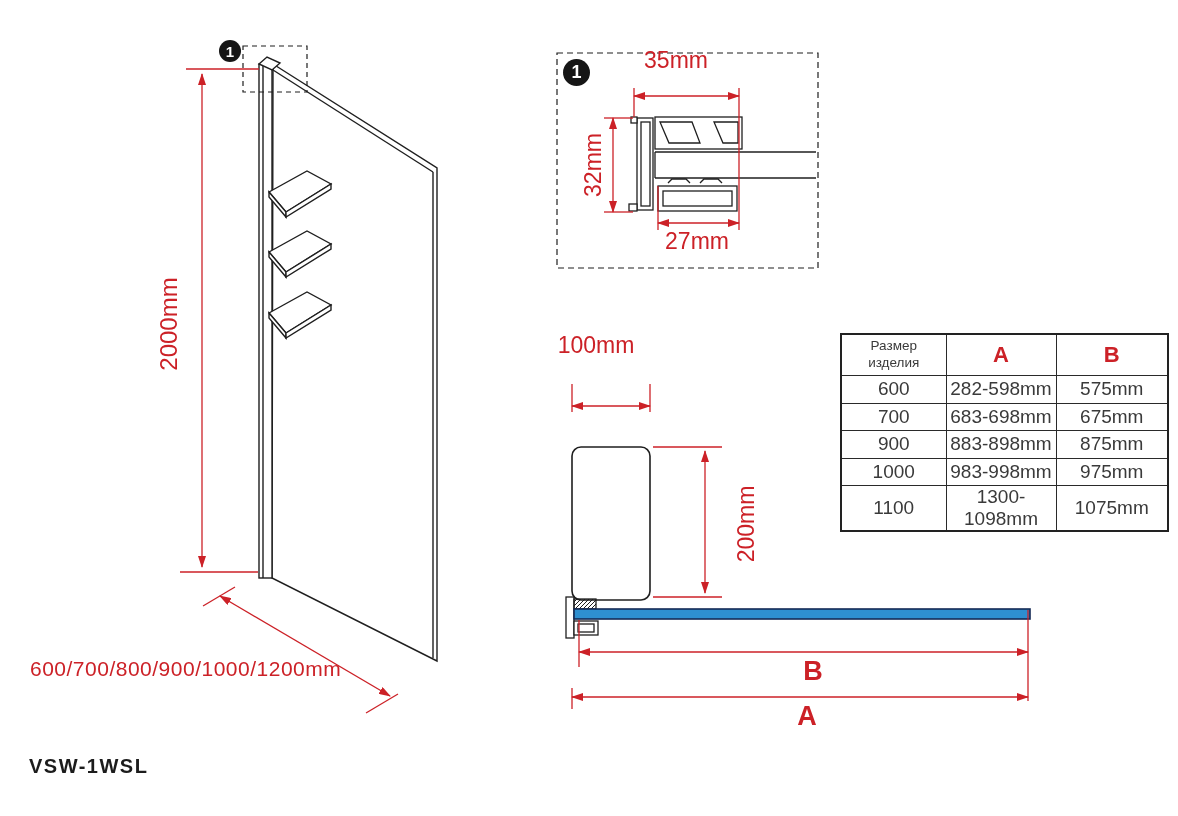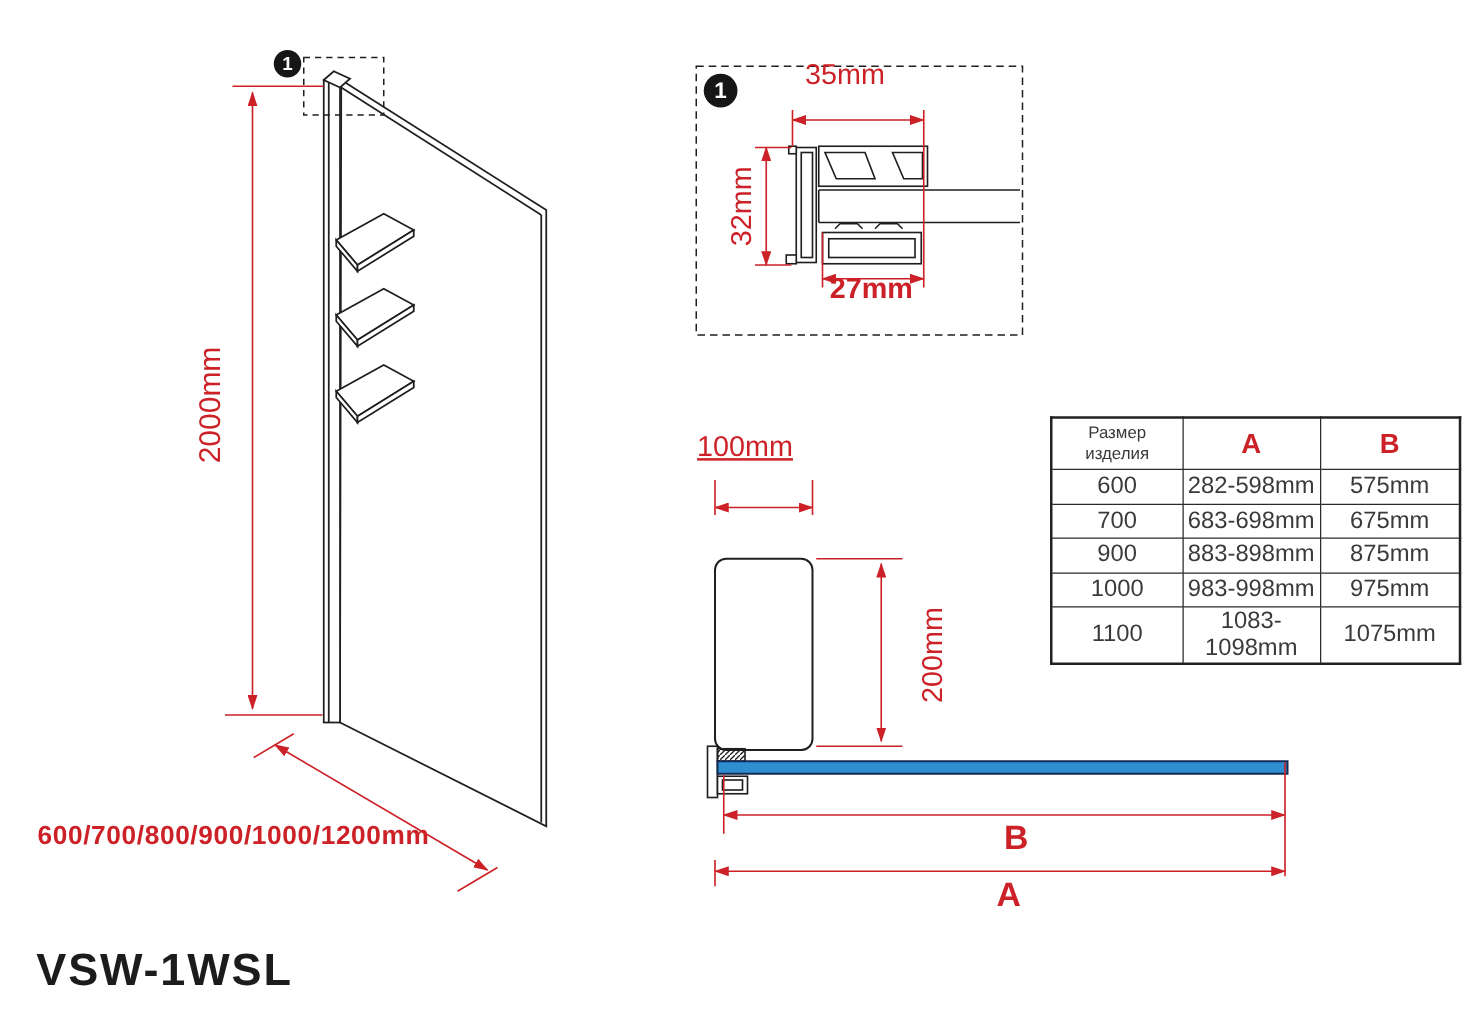--- a/index.html
+++ b/index.html
@@ -10,21 +10,21 @@
   .lbl{position:absolute;color:#cc2127;white-space:nowrap;line-height:1;}
   .lbl.center{transform:translate(-50%,-50%);}
   .lbl.rot{transform:translate(-50%,-50%) rotate(-90deg);}
   .dim-md{font-size:23px;}
   .dim-sm{font-size:21px;letter-spacing:.5px;}
   .dim-ab{font-size:27px;font-weight:bold;}
   .callout{position:absolute;background:#161616;color:#fff;border-radius:50%;
            display:flex;align-items:center;justify-content:center;font-weight:bold;}
   .callout.small{width:22px;height:22px;font-size:15px;}
   .callout.big{width:27px;height:27px;font-size:18px;}
-  .model{position:absolute;left:29px;top:755px;font-size:36px;font-weight:bold;
+  .model{position:absolute;left:29px;top:755px;font-size:20px;font-weight:bold;
          color:#1c1c1c;letter-spacing:1.5px;}
   .size-table{position:absolute;left:825px;top:333px;width:327px;padding-left:15px;}
   .size-table table{border-collapse:collapse;table-layout:fixed;width:327px;
                     border:2px solid #222;}
   .size-table th,.size-table td{border:1px solid #2a2a2a;text-align:center;
                     vertical-align:middle;padding:0;color:#3a3a3a;}
   .size-table thead th{height:40px;font-size:13.5px;font-weight:normal;color:#3a3a3a;}
   .size-table thead th.ab{font-size:22px;font-weight:bold;color:#cc2127;}
   .size-table tbody td{height:26.5px;font-size:19px;}
   .size-table .hdr-line{line-height:1.25;}
@@ -140,27 +140,27 @@
 
     <line x1="572" y1="688" x2="572" y2="709"></line>
     <line x1="572" y1="697" x2="1028" y2="697" marker-start="url(#arrS)" marker-end="url(#arrE)"></line>
   </g>
 </svg>
 
 <div class="callout small" style="left:219px;top:40px;">1</div>
 <div class="callout big" style="left:563px;top:59px;">1</div>
 
 <div class="lbl rot" style="left:169px;top:324px;font-size:24px;">2000mm</div>
-<div class="lbl dim-sm" style="left:30px;top:658px;font-weight:bold;">600/700/800/900/1000/1200mm</div>
+<div class="lbl dim-sm" style="left:30px;top:658px;">600/700/800/900/1000/1200mm</div>
 
 <div class="lbl center dim-md" style="left:676px;top:60px;">35mm</div>
 <div class="lbl rot dim-md" style="left:593px;top:165px;">32mm</div>
-<div class="lbl center dim-md" style="left:697px;top:231px;font-weight:bold;">27mm</div>
-
-<div class="lbl center dim-md" style="left:596px;top:357px;text-decoration:underline;">100mm</div>
+<div class="lbl center dim-md" style="left:697px;top:241px;">27mm</div>
+
+<div class="lbl center dim-md" style="left:596px;top:345px;">100mm</div>
 <div class="lbl rot dim-md" style="left:746px;top:524px;">200mm</div>
 
 <div class="lbl center dim-ab" style="left:813px;top:671px;">B</div>
 <div class="lbl center dim-ab" style="left:807px;top:716px;">A</div>
 
 <div class="size-table">
   <table>
     <colgroup>
       <col style="width:105px">
           <col style="width:110px">
@@ -192,21 +192,21 @@
             <td><span>883-898mm</span></td>
             <td>875mm</td>
           </tr>
           <tr>
             <td>1000</td>
             <td><span>983-998mm</span></td>
             <td>975mm</td>
           </tr>
           <tr>
             <td>1100</td>
-            <td><span>1083-1098mm</span></td>
+            <td><span>1300-1098mm</span></td>
             <td>1075mm</td>
           </tr>
         </tbody>
   </table>
 </div>
 
 <div class="model">VSW-1WSL</div>
 
 </div>
 

